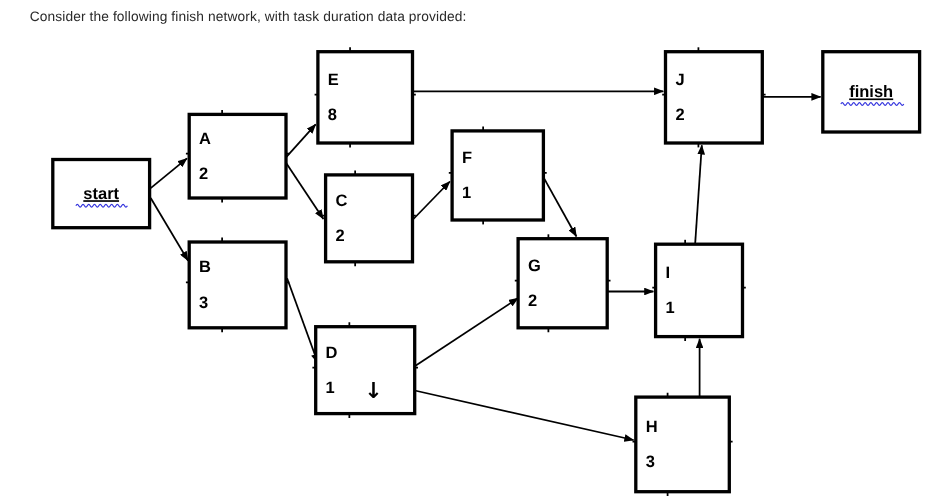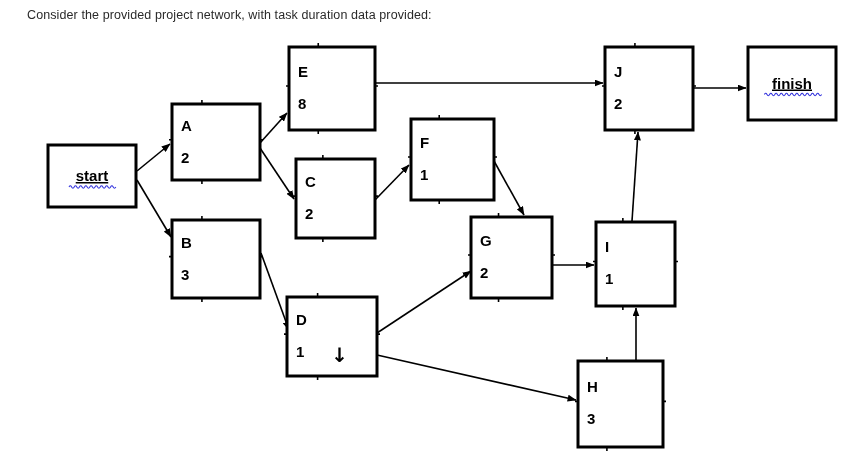--- a/index.html
+++ b/index.html
@@ -84,21 +84,21 @@
     font-family: "DejaVu Sans", sans-serif;
     font-size: 20px;
     font-weight: bold;
     fill: #000000;
     text-anchor: middle;
   }
 </style>
 </head>
 <body>
 
-<div id="prompt-text">Consider the provided project network, with task duration data provided:</div>
+<div id="prompt-text">Consider the following finish network, with task duration data provided:</div>
 
 <svg id="network-canvas" viewBox="0 0 853 457" xmlns="http://www.w3.org/2000/svg">
 
   <defs>
     <marker id="arrowhead" markerWidth="9" markerHeight="7" refX="8.4" refY="3.5" orient="auto" markerUnits="userSpaceOnUse">
       <polygon points="0 0, 9 3.5, 0 7" fill="#000000"></polygon>
     </marker>
   </defs>
 
   <g id="edges-layer">

